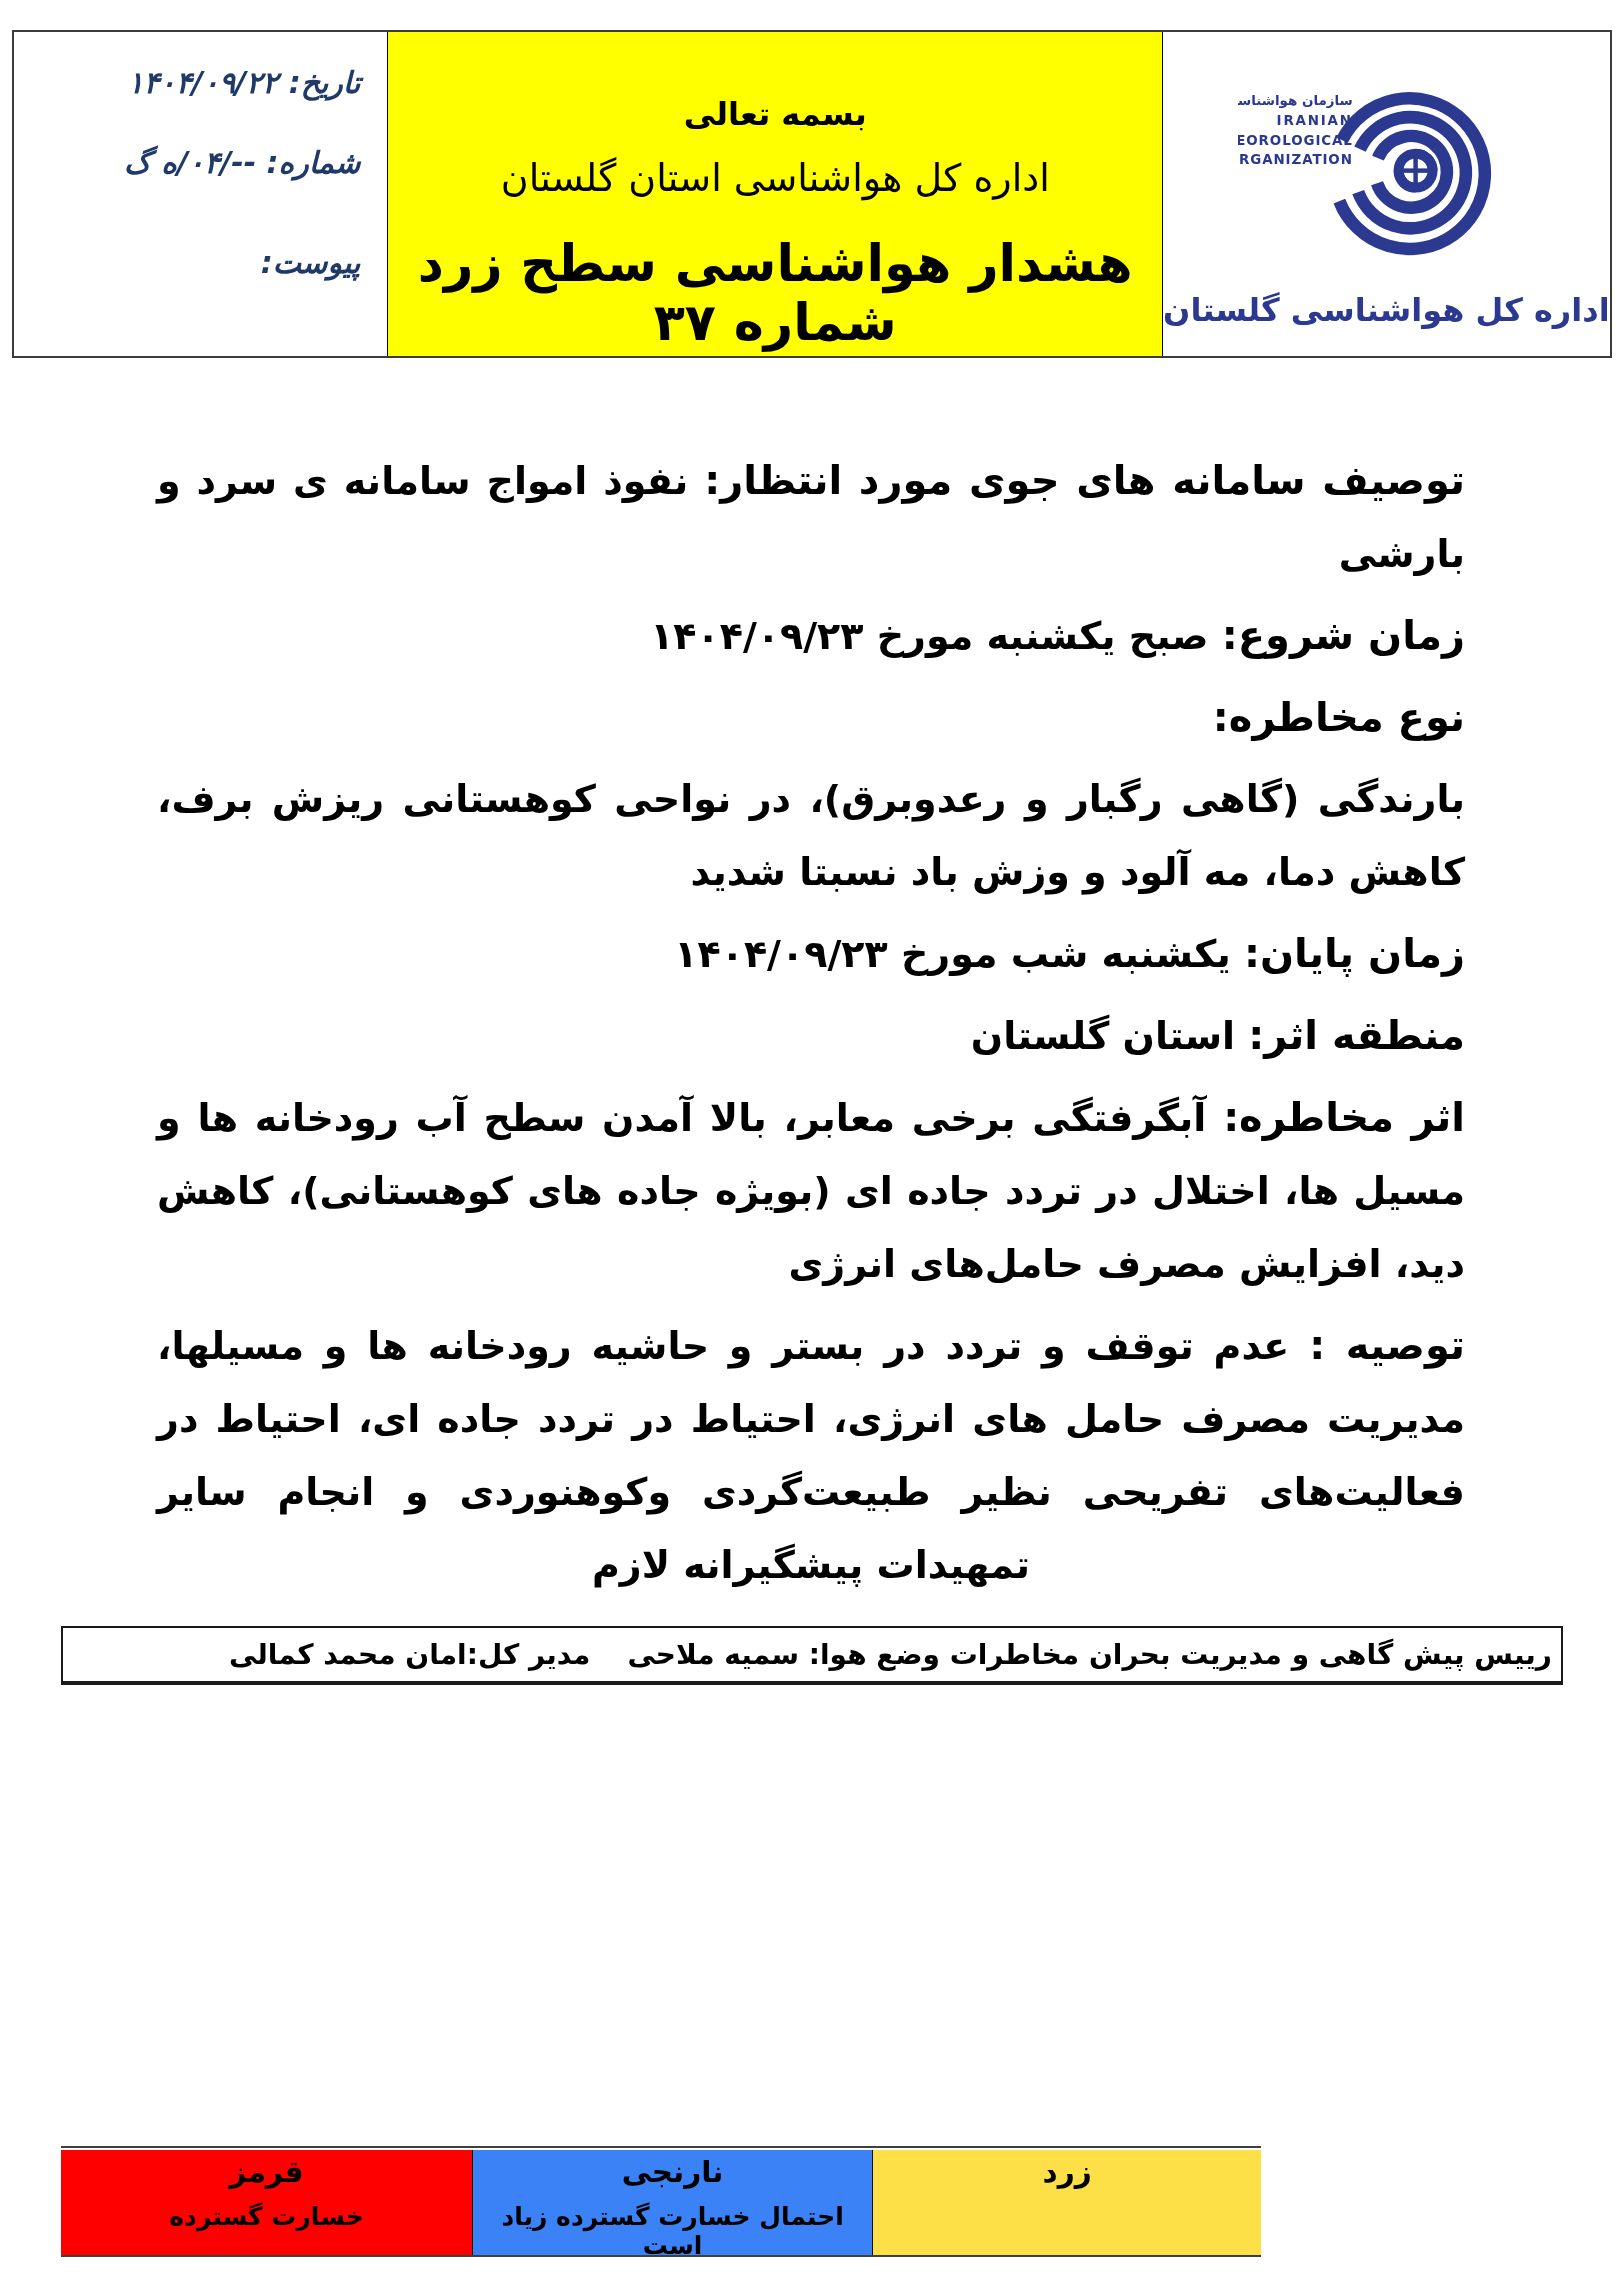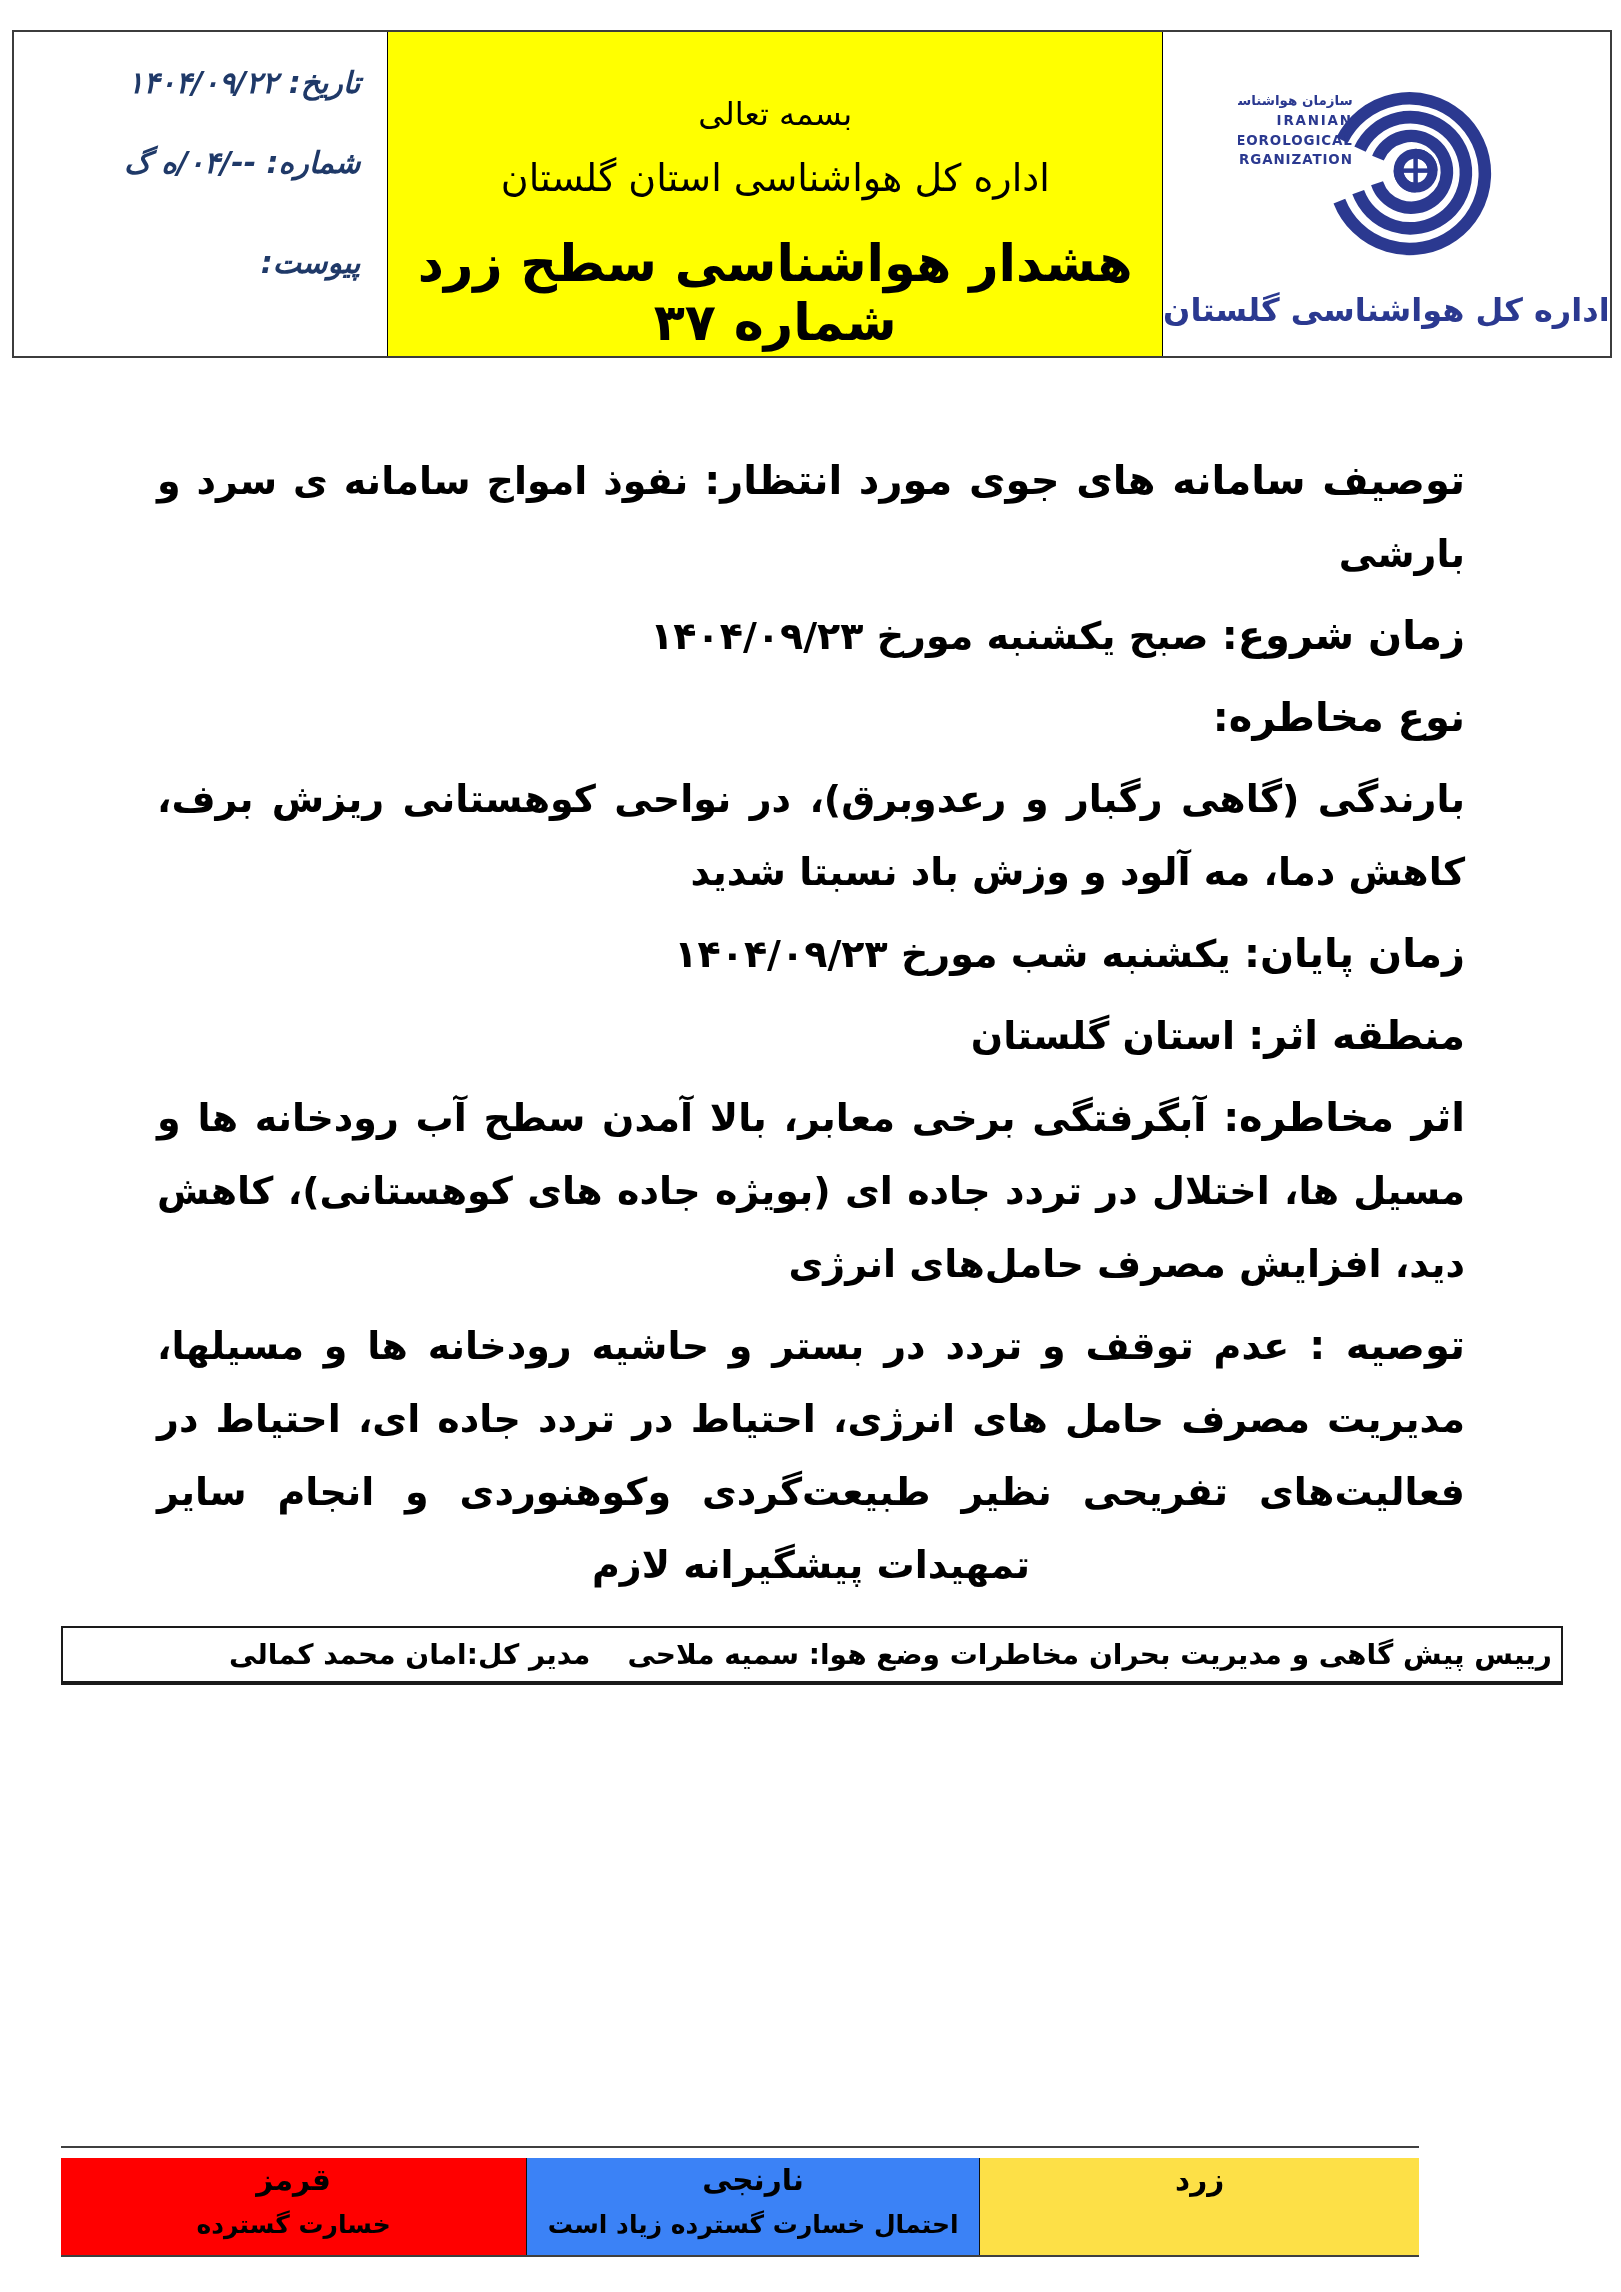--- a/index.html
+++ b/index.html
@@ -10,21 +10,21 @@
   .header{position:absolute;left:11.6px;top:30px;width:1600px;height:328px;
           display:flex;border:2.7px solid #3c3c3c;box-sizing:border-box;background:#fff;}
   .meta-cell{width:405px;box-sizing:border-box;border-right:1.8px solid #000;
              direction:rtl;padding:30px 27px 0 9px;}
   .meta-line{color:#1f3968;font-style:italic;font-weight:bold;font-size:30px;
              line-height:41px;white-space:nowrap;}
   .meta-date{margin-bottom:39px;}
   .meta-number{margin-bottom:59px;}
   .banner-cell{width:844px;box-sizing:border-box;background:#ffff00;border-right:1.8px solid #000;
                display:flex;flex-direction:column;align-items:center;text-align:center;direction:rtl;color:#000;}
-  .banner-line1{margin-top:63px;font-size:32px;font-weight:normal;}
+  .banner-line1{margin-top:63px;font-size:32px;font-weight:bold;}
   .banner-line2{margin-top:23px;font-size:38px;font-weight:normal;}
   .banner-line3{margin-top:34px;font-size:51px;font-weight:bold;}
   .logo-cell{flex:1;display:flex;flex-direction:column;align-items:center;justify-content:center;
              padding-top:3.6px;}
   .logo-caption{direction:rtl;color:#2b3990;font-size:32px;font-weight:bold;margin-top:1.8px;white-space:nowrap;}
 
   
   .body-text{position:absolute;left:157px;top:444px;width:1308px;direction:rtl;
              text-align:justify;color:#000;}
   .body-text p{margin:0 0 8px 0;font-size:38px;line-height:73px;font-weight:bold;}
@@ -33,23 +33,23 @@
 
   
   .signature-bar{position:absolute;left:61px;top:1626px;width:1502px;height:59px;
                  box-sizing:border-box;border:2.7px solid #1a1a1a;border-bottom-width:4.5px;
                  background:#fff;display:flex;direction:rtl;align-items:center;
                  justify-content:space-between;padding:0 9px 0 166px;
                  font-size:28px;font-weight:bold;color:#000;}
   .signature-bar span{white-space:nowrap;}
 
   
-  .legend{position:absolute;left:61px;top:2146px;width:1358px;height:111px;box-sizing:border-box;
-          border-top:2.7px solid #3f3f3f;border-bottom:2.7px solid #3f3f3f;padding-top:10px;
-          display:flex;}
+  .legend{position:absolute;left:61px;top:2146px;width:1200px;height:111px;box-sizing:border-box;
+          border-top:2.7px solid #3f3f3f;border-bottom:2.7px solid #3f3f3f;padding-top:2px;
+          display:flex;text-align:center;}
   .legend-cell{display:flex;flex-direction:column;align-items:center;direction:rtl;color:#000;box-sizing:border-box;}
   .legend-cell + .legend-cell{border-left:1.8px solid #111;}
   .cell-red{flex:1.06;background:#ff0000;}
   .cell-orange{flex:1.03;background:#3b82f6;}
   .cell-yellow{flex:1;background:#fde047;}
   .legend-title{margin-top:4.5px;font-size:29.6px;font-weight:bold;}
   .legend-desc{margin-top:13.4px;font-size:25px;font-weight:bold;}
 </style>
 </head>
 <body>

